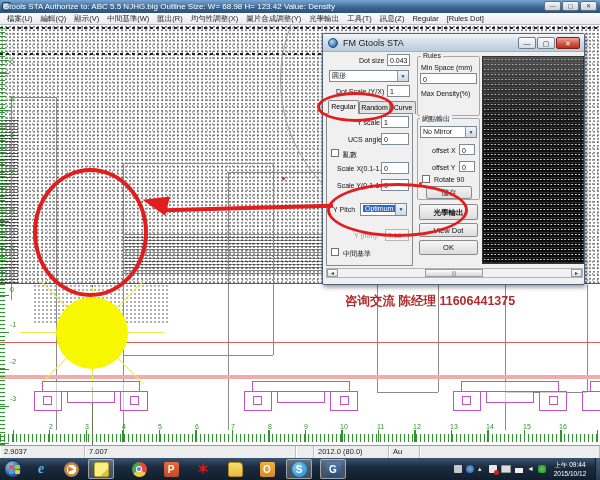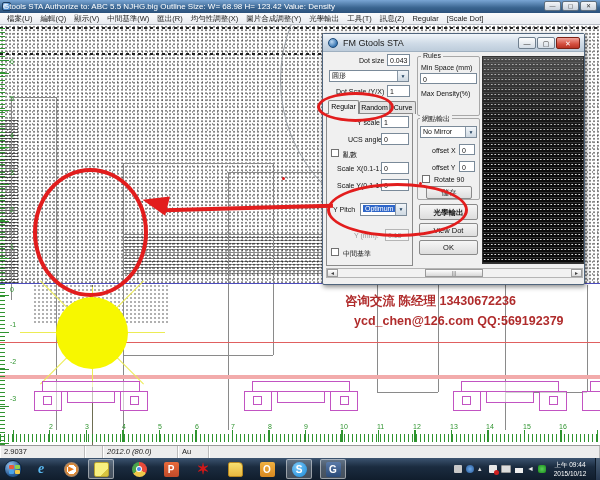--- a/index.html
+++ b/index.html
@@ -165,21 +165,21 @@
     <span class="menu-item">編輯(Q)</span>
     <span class="menu-item">顯示(V)</span>
     <span class="menu-item">中間基準(W)</span>
     <span class="menu-item">匯出(R)</span>
     <span class="menu-item">均勻性調整(X)</span>
     <span class="menu-item">圖片合成調整(Y)</span>
     <span class="menu-item">光學輸出</span>
     <span class="menu-item">工具(T)</span>
     <span class="menu-item">訊息(Z)</span>
     <span class="menu-item">Regular</span>
-    <span class="menu-item">[Scale Dot]</span>
+    <span class="menu-item">[Rules Dot]</span>
   </div>
 
   <div class="canvas">
     <div class="dots"></div>
     <div class="dots-patch"></div>
     <div class="dashrow" style="left:0;top:2px;width:600px;"></div>
     <div class="dashrow" style="left:0;top:28px;width:330px;"></div>
     <div class="denseband" style="left:0;top:95px;width:18px;height:163px;"></div>
     <div class="denseband" style="left:123px;top:207px;width:207px;height:42px;opacity:.75;"></div>
 
@@ -269,22 +269,21 @@
       <div class="p-bar" style="width:52px;"></div>
         <div class="p-footL"></div>
     </div>
 
     <div class="red-ellipse" style="left:33px;top:143px;width:115px;height:129px;"></div>
     <div class="arrow-shaft"></div>
     <div class="arrow-head"></div>
     <div class="red-dot" style="left:282px;top:152px;"></div>
 
     <div class="watermark">
-      <div>咨询交流 陈经理  13430672236</div>
-      <div class="wm3">ycd_chen@126.com   QQ:569192379</div>
+      <div>咨询交流 陈经理  11606441375</div>
     </div>
   </div>
 
   <div class="dialog">
     <div class="dlg-titlebar">
       <span class="dlg-icon"></span>
       <span class="dlg-title">FM  Gtools STA</span>
       <span class="dlg-caps">
         <span class="dlg-cap">—</span>
         <span class="dlg-cap">▢</span>
@@ -360,22 +359,23 @@
       <span class="hs-arrow" style="right:0;">►</span>
     </div>
 
   </div>
 
   <div class="red-ellipse" style="left:317px;top:92px;width:77px;height:30px;border-width:3px;"></div>
   <div class="red-ellipse" style="left:327px;top:183px;width:141px;height:54px;border-width:3px;"></div>
 
   <div class="statusbar">
     <div class="status-cell" style="width:85px;">2.9037</div>
+    <div class="status-cell" style="width:211px;">7.007</div>
     <div class="status-cell" style="width:18px;"></div>
-    <div class="status-cell" style="width:75px;font-style:italic;">2012.0 (80.0)</div>
+    <div class="status-cell" style="width:75px;">2012.0 (80.0)</div>
     <div class="status-cell" style="width:31px;">Au</div>
     <div class="status-cell" style="flex:1;"></div>
   </div>
 
   <div class="taskbar">
     <div class="orb">
       <i style="left:4px;top:4px;background:#e85a3a;"></i>
         <i style="left:10px;top:4px;background:#8fd24a;"></i>
       <i style="left:4px;top:9px;background:#4aa3e8;"></i>
         <i style="left:10px;top:9px;background:#f0c84a;"></i>

